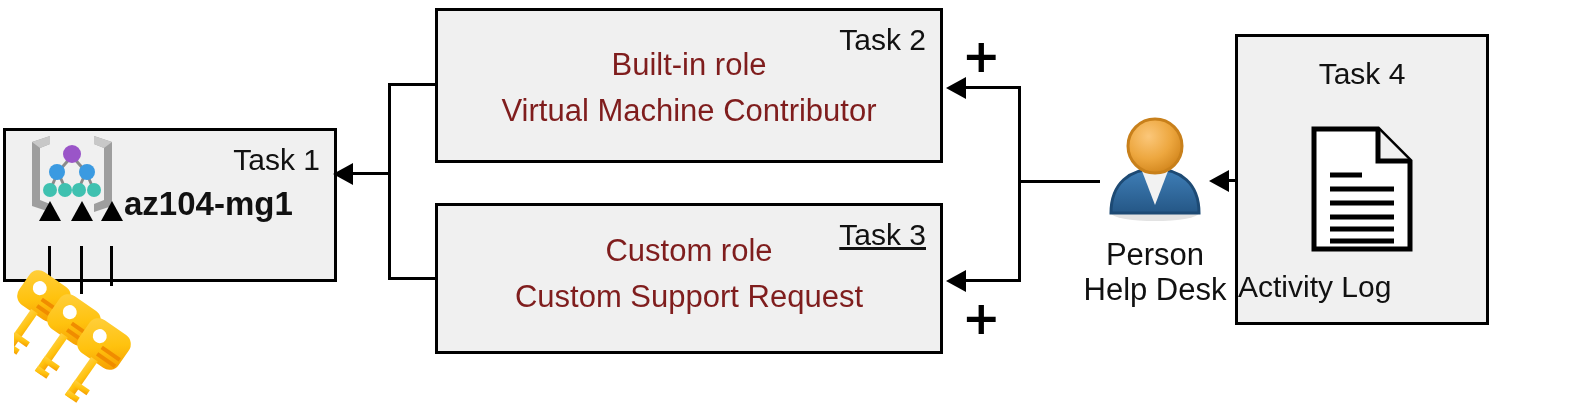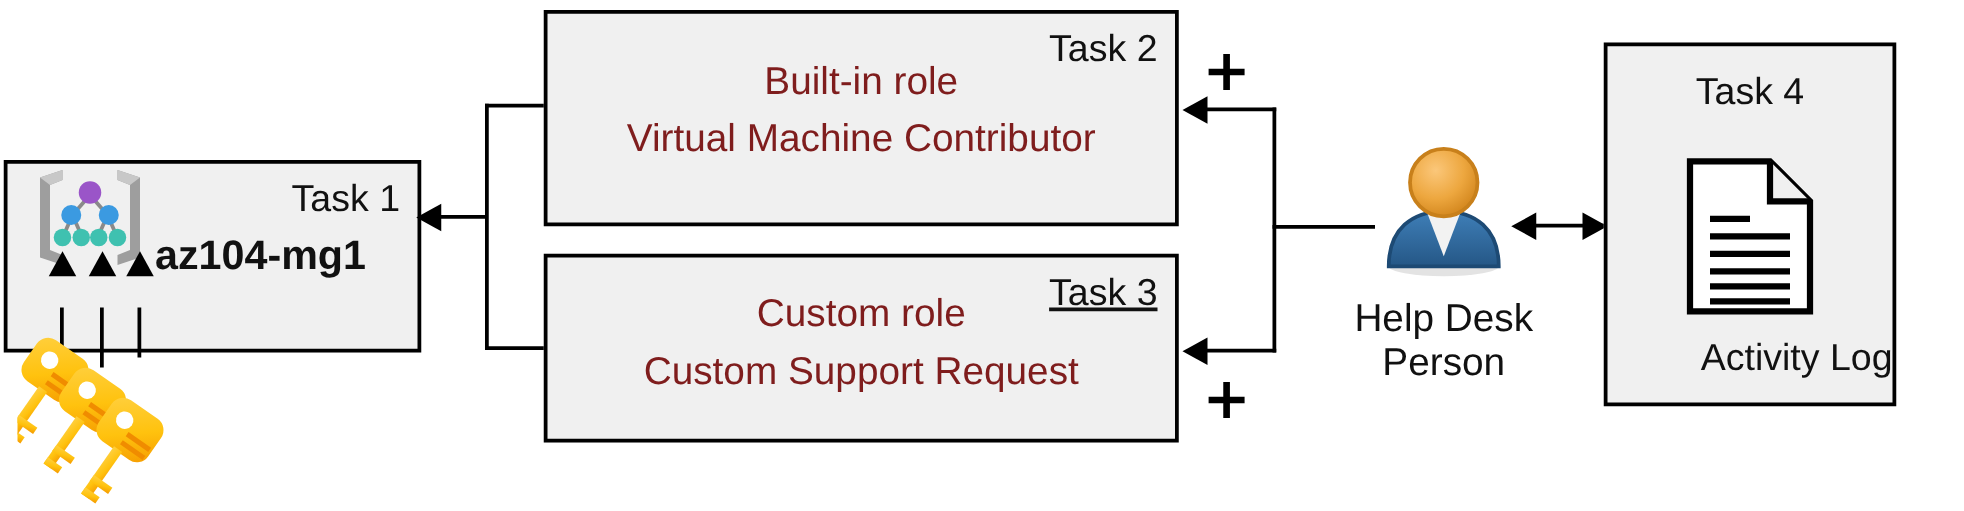--- a/index.html
+++ b/index.html
@@ -9,35 +9,35 @@
   .box{position:absolute;background:#f0f0f0;border:3px solid #000000;box-sizing:border-box;}
   .corner-tag{position:absolute;font-size:30px;color:#111;line-height:1;white-space:nowrap;}
   .box-line{position:absolute;width:100%;text-align:center;font-size:31px;color:#7f1d1d;line-height:1.05;white-space:nowrap;}
 
   
   #task1{left:3px;top:92px;width:334px;height:154px;margin-top:36px;}
   #task1-tag{right:14px;top:14px;}
   #task1-label{position:absolute;left:118px;top:54px;font-size:33px;color:#111;white-space:nowrap;font-weight:bold;}
 
   
-  #task2{left:435px;top:8px;width:508px;height:173px;}
+  #task2{left:435px;top:8px;width:508px;height:155px;}
   #task2-tag{right:14px;top:14px;}
   #task2-l1{top:38px;}
   #task2-l2{top:84px;}
 
   
   #task3{left:435px;top:203px;width:508px;height:151px;}
   #task3-tag{right:14px;top:14px;text-decoration:underline;}
   #task3-l1{top:29px;}
   #task3-l2{top:75px;}
 
   
-  #task4{left:1283px;top:34px;width:234px;height:291px;}
+  #task4{left:1235px;top:34px;width:254px;height:291px;}
   #task4-tag{position:absolute;left:0;top:20px;width:100%;text-align:center;font-size:30px;color:#111;}
-  #task4-label{position:absolute;left:0;bottom:18px;width:100%;text-align:right;font-size:30px;color:#111;}
+  #task4-label{position:absolute;left:0;bottom:18px;width:100%;text-align:left;font-size:30px;color:#111;}
   #doc-icon{position:absolute;left:50%;top:88px;transform:translateX(-50%);}
 
   
   .ln{position:absolute;background:#000;}
   .h{height:3px;}
   .v{width:3px;}
   .arrowL{position:absolute;width:0;height:0;border-top:11px solid transparent;border-bottom:11px solid transparent;border-right:20px solid #000;}
   .arrowR{position:absolute;width:0;height:0;border-top:11px solid transparent;border-bottom:11px solid transparent;border-left:20px solid #000;}
 
   .plus{position:absolute;font-size:46px;font-weight:bold;color:#000;line-height:1;font-family:"DejaVu Sans",sans-serif;}
@@ -171,22 +171,22 @@
         <stop offset="0%" stop-color="#3f7fb8"></stop>
         <stop offset="100%" stop-color="#255786"></stop>
       </linearGradient>
     </defs>
     <ellipse cx="55" cy="100" rx="44" ry="8" fill="#cccccc" opacity="0.55"></ellipse>
     <path d="M11 100 C11 70 30 56 55 56 C80 56 99 70 99 100 Z" fill="url(#bg1)" stroke="#1d4a74" stroke-width="3"></path>
     <path d="M42 58 L55 92 L68 58 L60 54 L50 54 Z" fill="#f2f2f2"></path>
     <circle cx="55" cy="33" r="27" fill="url(#hg)" stroke="#c8801b" stroke-width="3"></circle>
   </svg>
   <div id="person-label">
+    <div>Person</div>
     <div>Help Desk</div>
-    <div>Person</div>
   </div>
 
   <div class="ln h" style="left:1222px;top:179px;width:62px;"></div>
   <div class="arrowL" style="left:1209px;top:170px;"></div>
   <div class="arrowR" style="left:1266px;top:170px;"></div>
 
   <div class="box" id="task4">
     <span id="task4-tag">Task 4</span>
     <svg id="doc-icon" width="104" height="128" viewBox="0 0 104 128">
       <path d="M4 4 H68 L100 36 V124 H4 Z" fill="#ffffff" stroke="#000000" stroke-width="5" stroke-linejoin="miter"></path>

